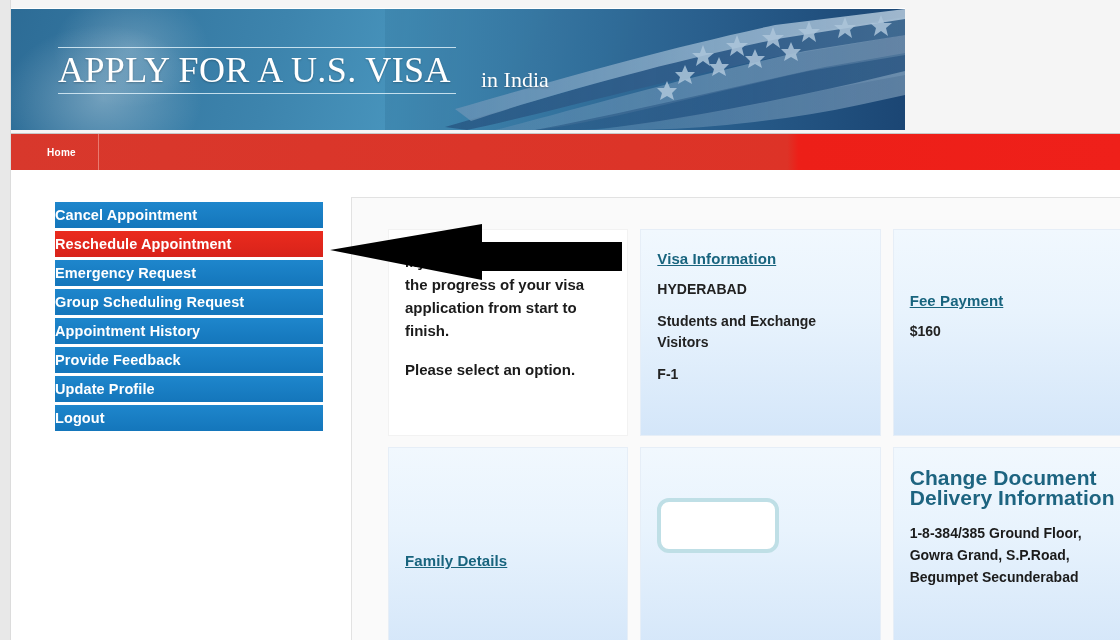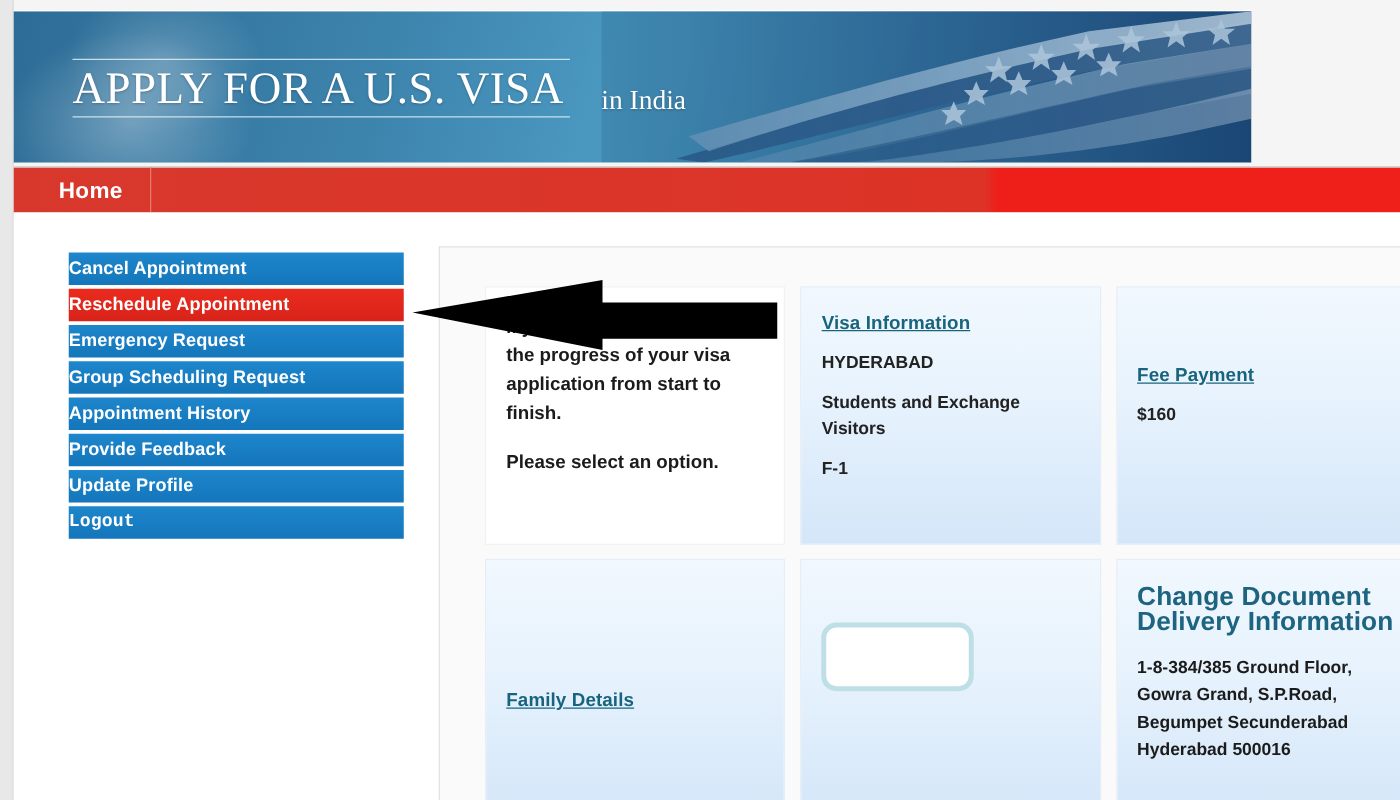--- a/index.html
+++ b/index.html
@@ -27,21 +27,21 @@
     left: 0; top: 0;
     width: 10px; height: 640px;
     background: #e8e8e8;
     border-right: 1px solid #dcdcdc;
   }
 
   
   .banner {
     position: absolute;
     left: 11px; top: 8px;
-    width: 990px; height: 121px;
+    width: 894px; height: 121px;
     background:
       radial-gradient(ellipse 160px 120px at 92px 90px, rgba(255,255,255,0.30) 0%, rgba(255,255,255,0.0) 62%),
       radial-gradient(ellipse 120px 90px at 120px 40px, rgba(255,255,255,0.22) 0%, rgba(255,255,255,0.0) 65%),
       linear-gradient(105deg, #2d6c96 0%, #3d84ad 30%, #4d9cc4 52%, #2f6a96 72%, #1d4f7c 100%);
     overflow: hidden;
     border-top: 1px solid #ffffff;
   }
   .banner-flag {
     position: absolute;
     right: 0; top: 0;
@@ -88,21 +88,21 @@
     border-bottom: 1px solid #c0c0c0;
   }
   .nav-item {
     position: absolute;
     left: 22px; top: 0;
     height: 36px;
     padding: 0 22px 0 14px;
     display: flex;
     align-items: center;
     color: #ffffff;
-    font-size: 18px;
+    font-size: 10px;
     font-weight: bold;
     letter-spacing: 0.3px;
     border-right: 1px solid #e87a70;
   }
 
   
   .content {
     position: absolute;
     left: 11px; top: 170px;
     width: 1109px; height: 470px;
@@ -128,21 +128,21 @@
     font-size: 14.5px;
     font-weight: bold;
     box-sizing: border-box;
     letter-spacing: 0.1px;
     white-space: nowrap;
     overflow: hidden;
   }
   .side-btn.active {
     background: linear-gradient(to bottom, #ea2b1e 0%, #d8231a 100%);
   }
-  .side-btn:last-child { margin-bottom: 11px; font-family: Liberation Mono, monospace; }
+  .side-btn:last-child { margin-bottom: 11px; }
 
   
   .panel {
     position: absolute;
     left: 340px; top: 27px;
     width: 769px;
     height: 443px;
     background: #fafafa;
     border-top: 1px solid #e2e2e2;
     border-left: 1px solid #e2e2e2;
@@ -355,21 +355,20 @@
 
           <div class="card v-pad-3">
             <div class="confirm-box"></div>
           </div>
 
           <div class="card v-pad-4">
             <span class="card-heading">Change Document Delivery Information</span>
             <span class="card-addr">1-8-384/385 Ground Floor,</span>
             <span class="card-addr">Gowra Grand, S.P.Road,</span>
             <span class="card-addr">Begumpet Secunderabad</span>
-            <span class="card-addr">Hyderabad 500016</span>
           </div>
 
         </div>
 
       </div>
     </div>
 
   </div>
 
   <div class="arrow">

